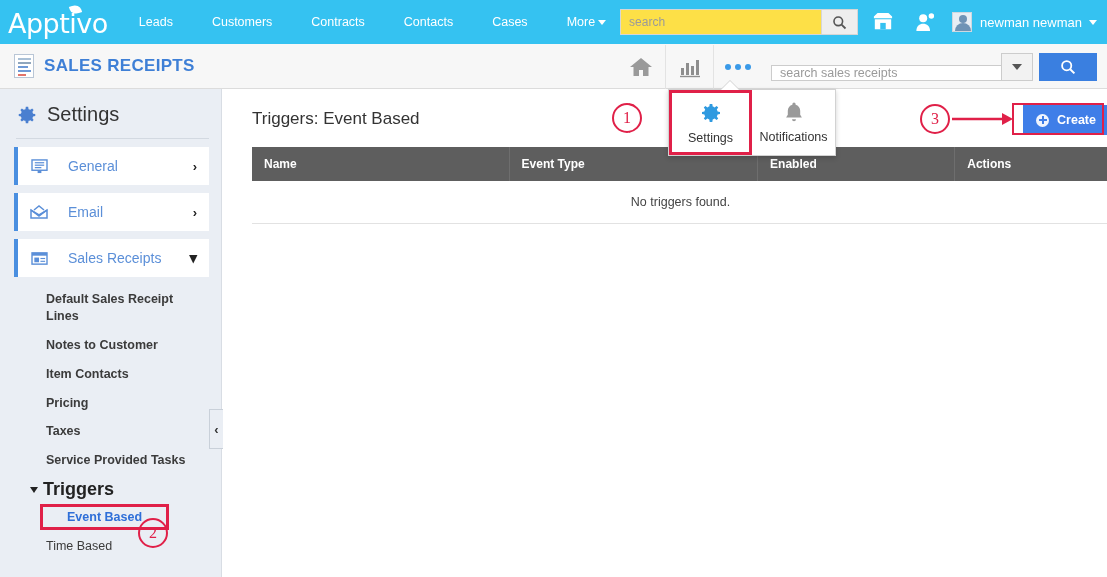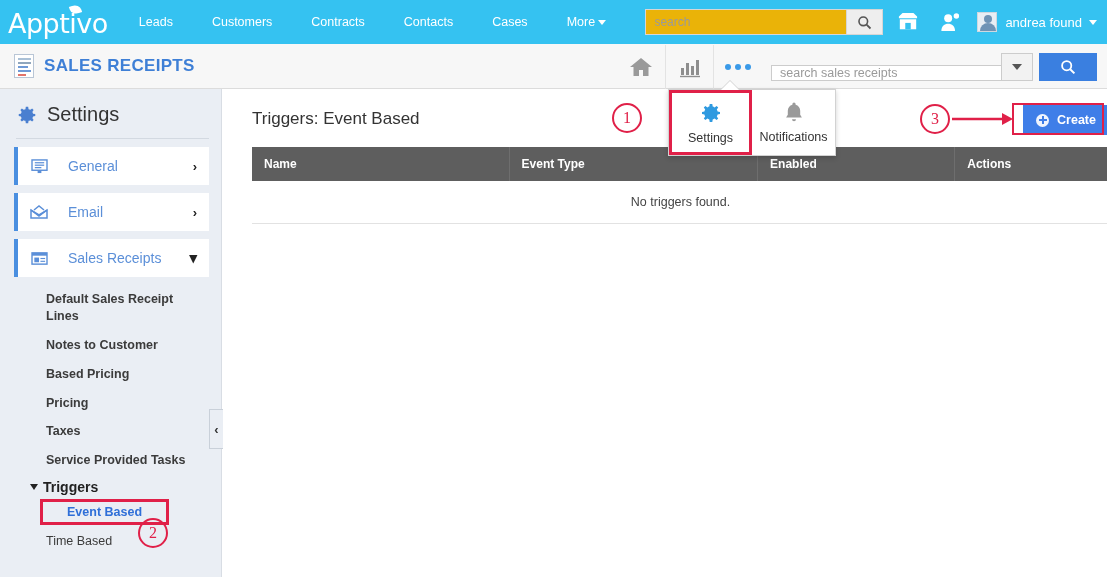--- a/index.html
+++ b/index.html
@@ -67,21 +67,21 @@
     background: #ffffff;
     border: 1px solid #d6d6d6;
   }
   .global-search input {
     width: 200px;
     border: none; outline: none;
     font-size: 12px;
     color: #555;
     padding: 0 8px;
     font-family: "Liberation Sans", sans-serif;
-    background: #eab308;
+    background: #fde047;
   }
   .global-search input::placeholder { color: #9a9a9a; }
   .global-search-btn {
     width: 36px;
     background: #eeeeee;
     border-left: 1px solid #d6d6d6;
     display: flex; align-items: center; justify-content: center;
     cursor: pointer;
   }
   .icon-btn {
@@ -237,21 +237,21 @@
   .sub-item {
     padding: 6px 12px 6px 46px;
     font-size: 12.5px;
     font-weight: bold;
     color: #3b3b3b;
     line-height: 1.35;
     cursor: pointer;
   }
   .group-item {
     padding: 4px 12px 4px 30px;
-    font-size: 14px; font-weight: bold; color: #222;
+    font-size: 18px; font-weight: bold; color: #222;
     display: flex; align-items: center; cursor: pointer;
   }
   .group-item .gchev {
     width: 0; height: 0;
     border-left: 4px solid transparent;
     border-right: 4px solid transparent;
     border-top: 6px solid #222;
     margin-right: 5px;
   }
   .leaf-item {
@@ -424,21 +424,21 @@
       </div>
       <div class="icon-btn">
         <svg width="22" height="20" viewBox="0 0 24 22">
           <circle cx="10" cy="7" r="4.4" fill="#ffffff"></circle>
           <path d="M2.5 21 C2.5 15.5 6 13 10 13 C14 13 17.5 15.5 17.5 21 Z" fill="#ffffff"></path>
           <circle cx="19" cy="4.5" r="3" fill="#ffffff"></circle>
         </svg>
       </div>
       <div class="user-box">
         <span class="avatar"></span>
-        <span class="user-name">andrea found</span>
+        <span class="user-name">newman newman</span>
         <span class="caret-down" style="margin-left:7px;"></span>
       </div>
     </div>
   </div>
 
   <div class="secondbar">
     <div class="app-title-wrap">
       <span class="app-icon">
         <i class="l1"></i>
           <i class="l2"></i>
@@ -534,21 +534,21 @@
             <line x1="10" y1="8" x2="15" y2="8" stroke="#5b8fd8" stroke-width="1.2"></line>
             <line x1="10" y1="11" x2="15" y2="11" stroke="#5b8fd8" stroke-width="1.2"></line>
           </svg>
         </span>
         <span class="slabel">Sales Receipts</span>
         <span class="sarrow" style="font-size:15px;">▾</span>
       </div>
 
       <div class="sub-item">Default Sales Receipt Lines</div>
       <div class="sub-item">Notes to Customer</div>
-      <div class="sub-item">Based Pricing</div>
+      <div class="sub-item">Item Contacts</div>
       <div class="sub-item">Pricing</div>
       <div class="sub-item">Taxes</div>
       <div class="sub-item">Service Provided Tasks</div>
 
       <div class="group-item">
         <span class="gchev"></span>
         <span>Triggers</span>
       </div>
 
       <div class="leaf-item boxed">Event Based</div>

